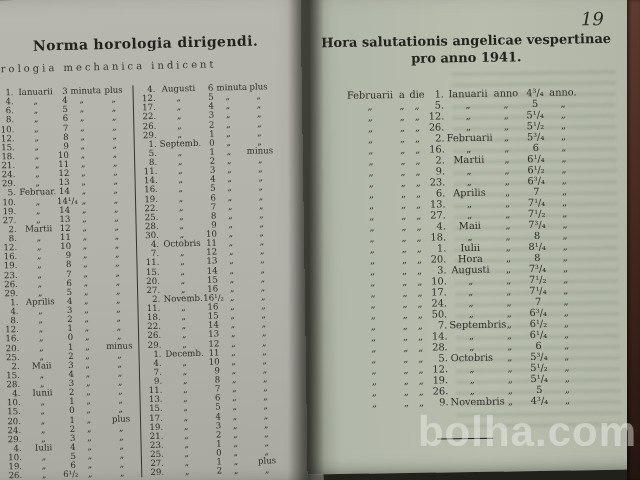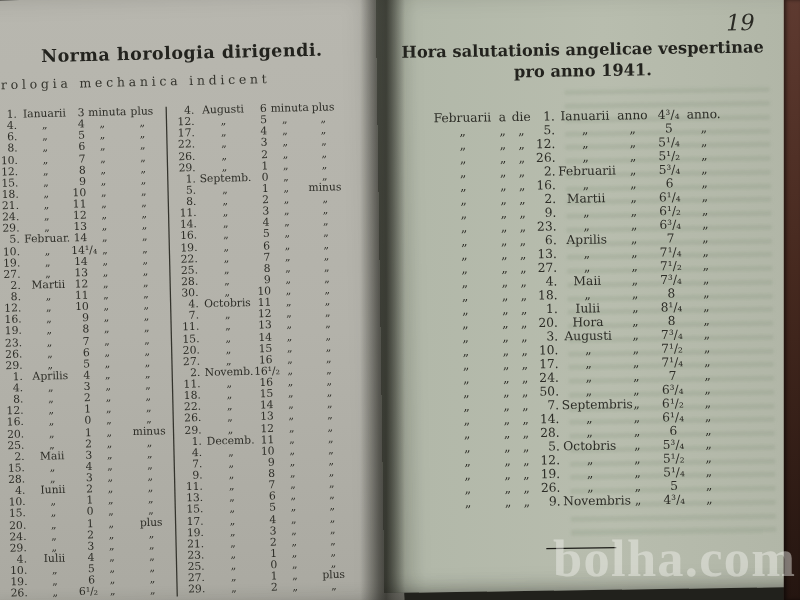--- a/index.html
+++ b/index.html
@@ -52,22 +52,22 @@
   .r1,.r2,.r3,.r5,.r6,.r7,.r8 { text-align:center; }
   .r4 { text-align:right; padding-right:2px; }
   .rrule { position:absolute; top:444px; left:130px; width:56px; border-top:1.5px solid #1c1c18; }
   
   .gutter { position:absolute; left:288px; top:0; width:36px; height:100%;
             background:linear-gradient(90deg, rgba(22,22,17,0) 0%, rgba(22,22,17,.5) 42%,
                         rgba(22,22,17,.62) 58%, rgba(22,22,17,0) 100%); pointer-events:none; }
   .right-edge { position:absolute; right:0; top:0; width:13px; height:100%;
                 background:linear-gradient(180deg,#5e3a30 0%,#46291f 45%,#241510 100%);
                 box-shadow: inset 2px 0 3px rgba(0,0,0,.5); }
-  .watermark { position:absolute; right:3px; bottom:8px;
-               font-family:Liberation Serif, serif;
+  .watermark { position:absolute; right:3px; bottom:24px;
+               font-family:Liberation Sans, sans-serif;
                font-weight:bold; font-size:42px; letter-spacing:1px;
                color:rgba(242,242,238,.45); }
 </style>
 </head>
 <body>
 
 <div class="photo">
 
   <div class="page-left">
     <div class="ltitle">Norma horologia dirigendi.</div>

